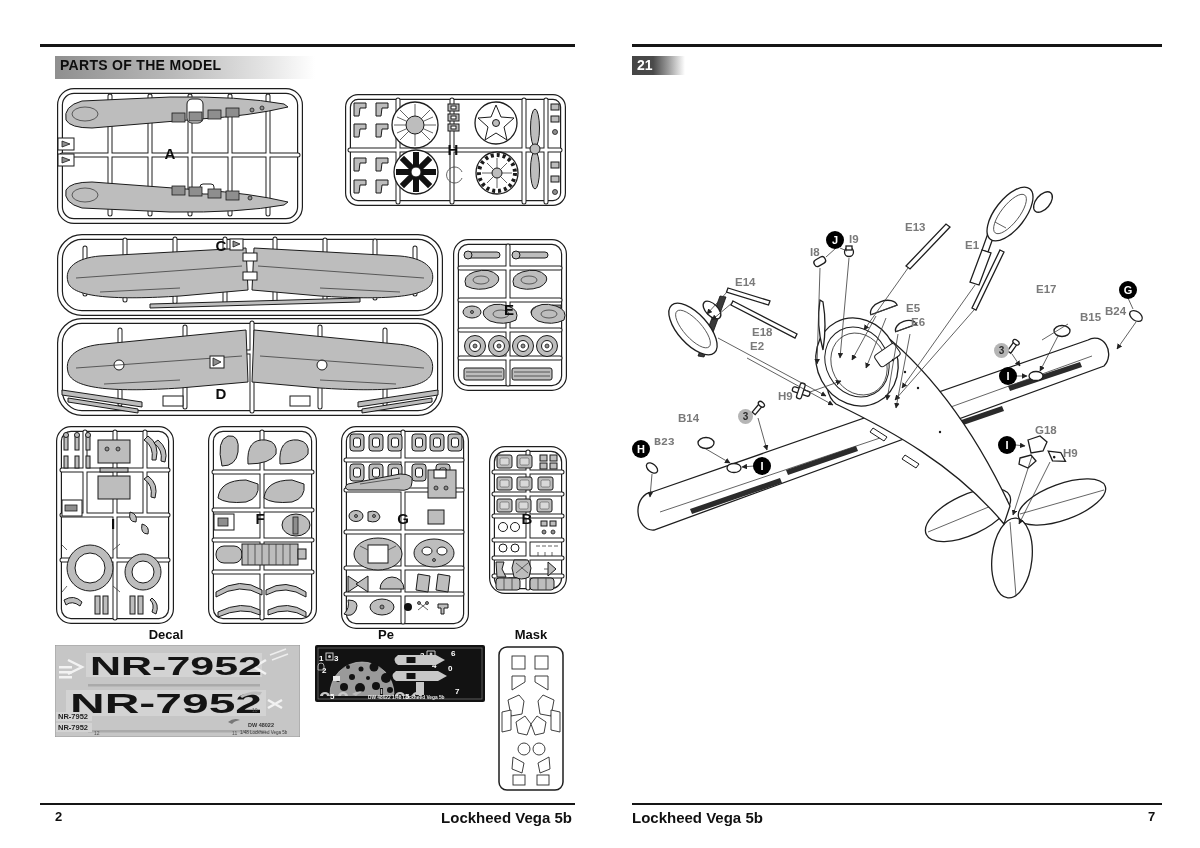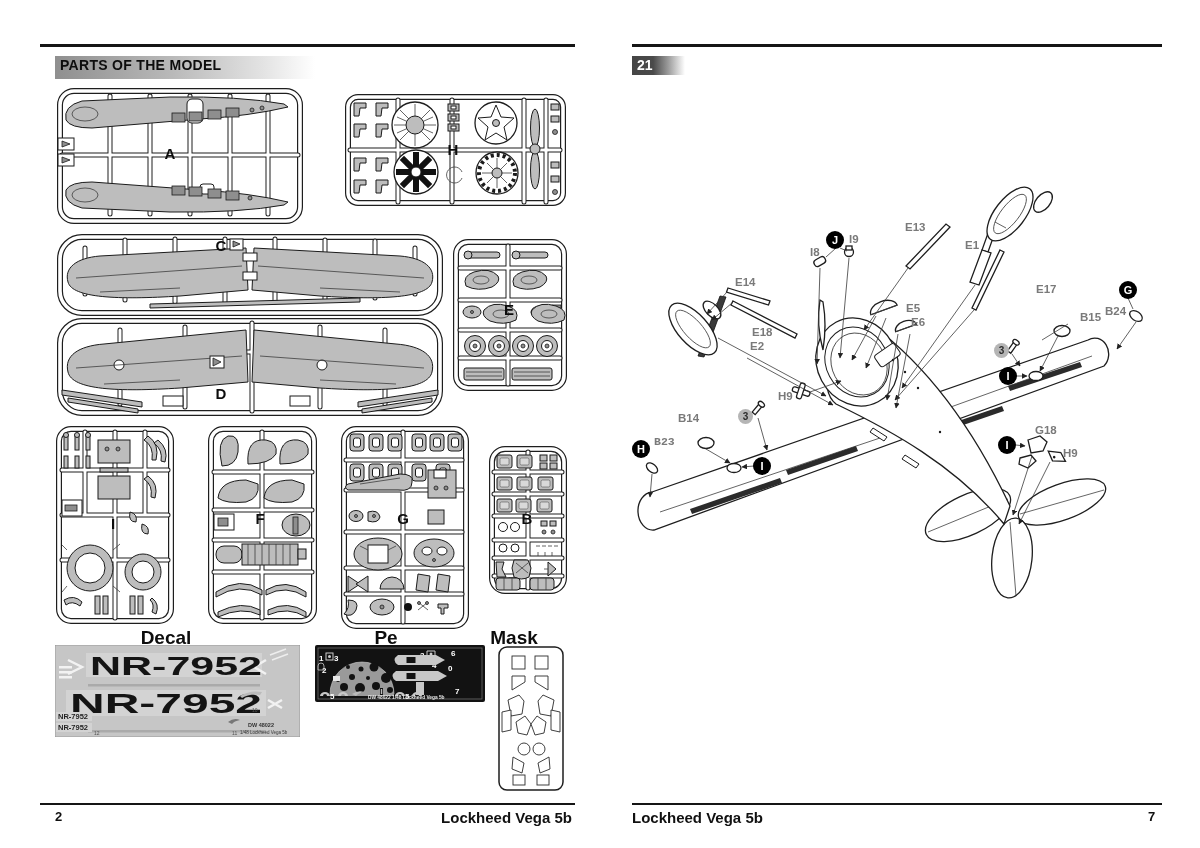--- a/index.html
+++ b/index.html
@@ -7,21 +7,21 @@
        font-family:"Liberation Sans",sans-serif;color:#111;}
   .rule{position:absolute;height:3px;background:#151515;}
   .hdr{position:absolute;left:55px;top:56px;width:255px;height:23px;
        background:linear-gradient(90deg,#8f8f8f 0,#b9b9b9 45%,#e3e3e3 80%,#fff 100%);
        font-size:14px;font-weight:bold;line-height:19px;padding-left:5px;letter-spacing:.3px;color:#0d0d0d;}
   .step{position:absolute;left:632px;top:56px;width:48px;height:19px;
        background:linear-gradient(90deg,#454545 0,#4a4a4a 40%,#9a9a9a 68%,#e6e6e6 92%,#fff 100%);
        color:#fff;font-weight:bold;font-size:14px;line-height:19px;padding-left:5px;}
   .sletter{position:absolute;font-weight:bold;font-size:15px;color:#0d0d0d;
        transform:translate(-50%,-50%);white-space:nowrap;}
-  .seclabel{position:absolute;font-weight:bold;font-size:19px;color:#0d0d0d;
+  .seclabel{position:absolute;font-weight:bold;font-size:13px;color:#0d0d0d;
        transform:translateX(-50%);white-space:nowrap;top:627px;}
   .foot{position:absolute;top:809px;font-weight:bold;white-space:nowrap;}
   .fnum{font-size:13px;}
   .ftitle{font-size:15px;}
   .plbl{position:absolute;color:#7a7a7a;font-size:11.5px;font-weight:bold;white-space:nowrap;}
   .badge{position:absolute;width:18px;height:18px;border-radius:50%;background:#000;
        color:#fff;font-size:11px;font-weight:bold;text-align:center;line-height:18px;}
   .badge3{position:absolute;width:15px;height:15px;border-radius:50%;background:#b5b5b5;
        color:#2c2c2c;font-size:10px;font-weight:bold;text-align:center;line-height:15px;}
   svg{position:absolute;}
@@ -416,21 +416,21 @@
 <span class="sletter" style="left:221px;top:245px;">C</span>
 <span class="sletter" style="left:221px;top:393px;">D</span>
 <span class="sletter" style="left:509px;top:309px;">E</span>
 <span class="sletter" style="left:113px;top:523px;">I</span>
 <span class="sletter" style="left:260px;top:518px;">F</span>
 <span class="sletter" style="left:403px;top:518px;">G</span>
 <span class="sletter" style="left:527px;top:518px;">B</span>
 
 <span class="seclabel" style="left:166px;">Decal</span>
 <span class="seclabel" style="left:386px;">Pe</span>
-<span class="seclabel" style="left:514px;text-align:right;">Mask</span>
+<span class="seclabel" style="left:531px;text-align:right;">Mask</span>
 
 <svg style="left:55px;top:645px;" width="245" height="92" viewBox="55 645 245 92">
   <rect x="55" y="645" width="245" height="92" fill="#c6c6c6" stroke="#8f8f8f" stroke-width="0.8"></rect>
   <rect x="86" y="653" width="176" height="24" fill="#d3d3d3"></rect>
   <rect x="66" y="690" width="200" height="26" fill="#d3d3d3"></rect>
   <path d="M68,660 l14,7 -14,7" stroke="#f2f2f2" stroke-width="2.5" fill="none"></path>
   <path d="M266,660 l-12,7 12,7" stroke="#f2f2f2" stroke-width="2.5" fill="none"></path>
   <path d="M268,700 l14,8 M282,700 l-14,8" stroke="#f2f2f2" stroke-width="2.5" fill="none"></path>
   <path d="M270,655 l16,-6 M272,660 l16,-6" stroke="#eee" stroke-width="1.5" fill="none"></path>
   <rect x="59" y="666" width="13" height="2.5" fill="#f2f2f2"></rect>

